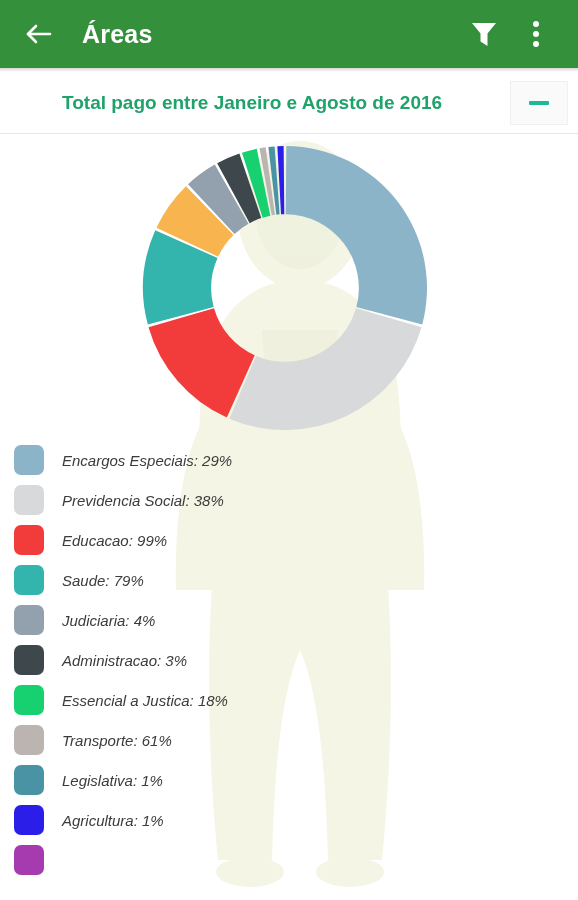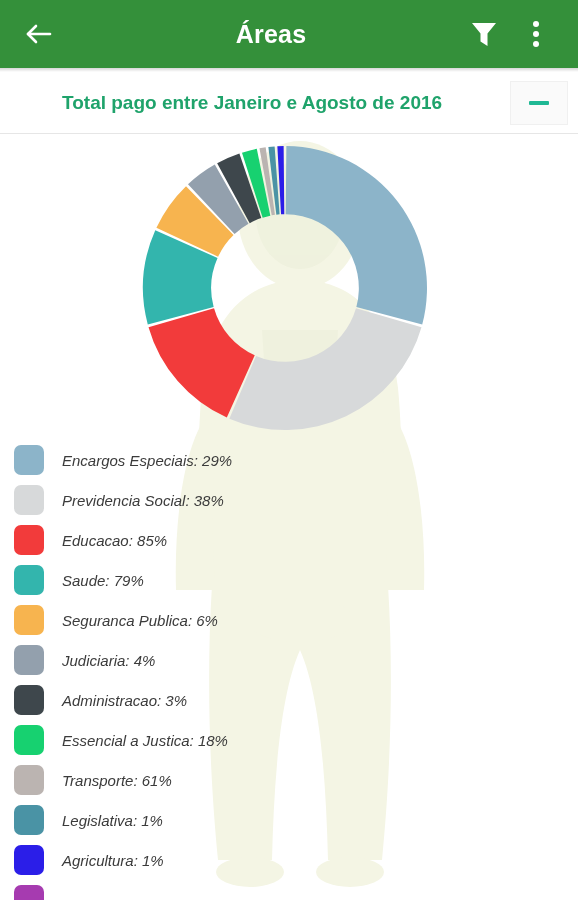--- a/index.html
+++ b/index.html
@@ -37,21 +37,20 @@
   .appbar {
     position: absolute;
     left: 0; top: 0;
     width: 578px;
     height: 68px;
     background: #34903a;
     z-index: 20;
     display: flex;
     align-items: center;
     padding: 0 18px;
-    text-align: center;
   }
   .appbar-shadow {
     position: absolute;
     left: 0; top: 68px;
     width: 578px; height: 4px;
     background: linear-gradient(to bottom, rgba(0,0,0,0.16), rgba(0,0,0,0));
     z-index: 19;
   }
   .back-btn {
     width: 42px; height: 42px;
@@ -232,31 +231,27 @@
       <div class="legend-row">
         <span class="swatch" style="background: rgb(140, 180, 201);"></span>
         <span class="legend-label">Encargos Especiais: 29%</span>
       </div>
       <div class="legend-row">
         <span class="swatch" style="background: rgb(215, 217, 218);"></span>
         <span class="legend-label">Previdencia Social: 38%</span>
       </div>
       <div class="legend-row">
         <span class="swatch" style="background: rgb(242, 59, 59);"></span>
-        <span class="legend-label">Educacao: 85%</span>
+        <span class="legend-label">Educacao: 99%</span>
       </div>
       <div class="legend-row">
         <span class="swatch" style="background: rgb(51, 181, 173);"></span>
         <span class="legend-label">Saude: 79%</span>
       </div>
       <div class="legend-row">
-        <span class="swatch" style="background: rgb(247, 180, 79);"></span>
-        <span class="legend-label">Seguranca Publica: 6%</span>
-      </div>
-      <div class="legend-row">
         <span class="swatch" style="background: rgb(147, 160, 173);"></span>
         <span class="legend-label">Judiciaria: 4%</span>
       </div>
       <div class="legend-row">
         <span class="swatch" style="background: rgb(62, 71, 76);"></span>
         <span class="legend-label">Administracao: 3%</span>
       </div>
       <div class="legend-row">
         <span class="swatch" style="background: rgb(23, 209, 112);"></span>
         <span class="legend-label">Essencial a Justica: 18%</span>

